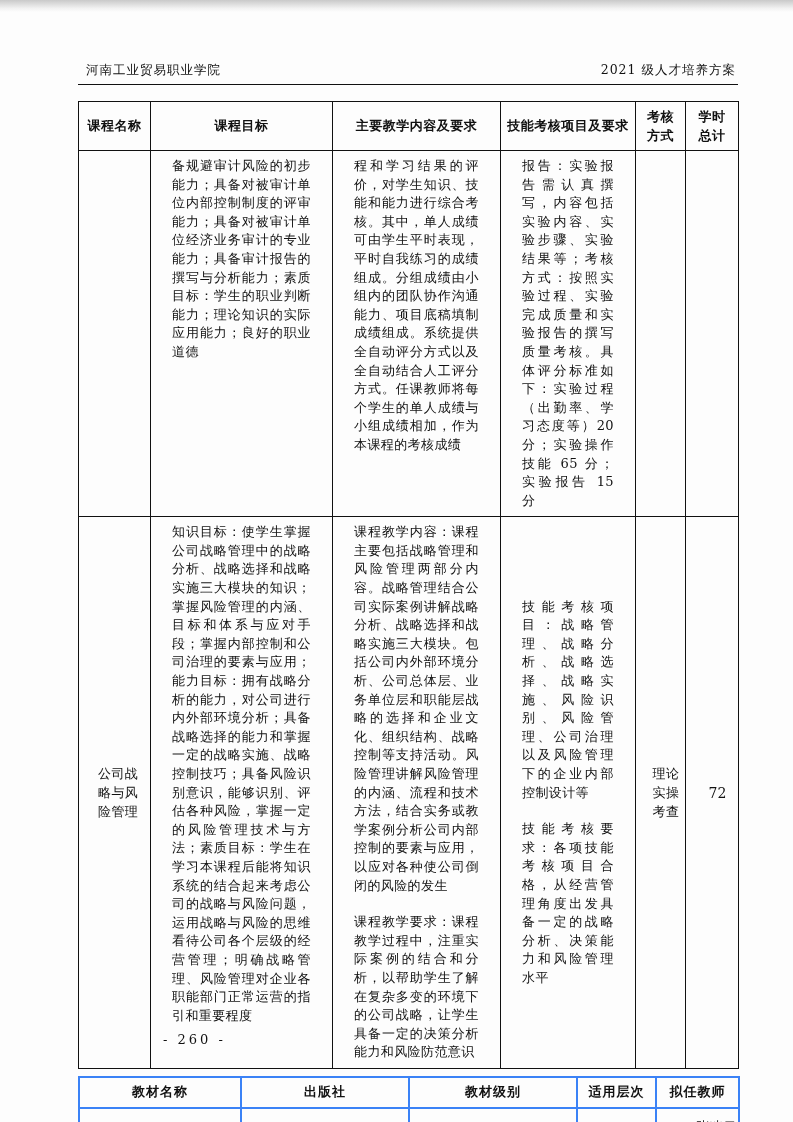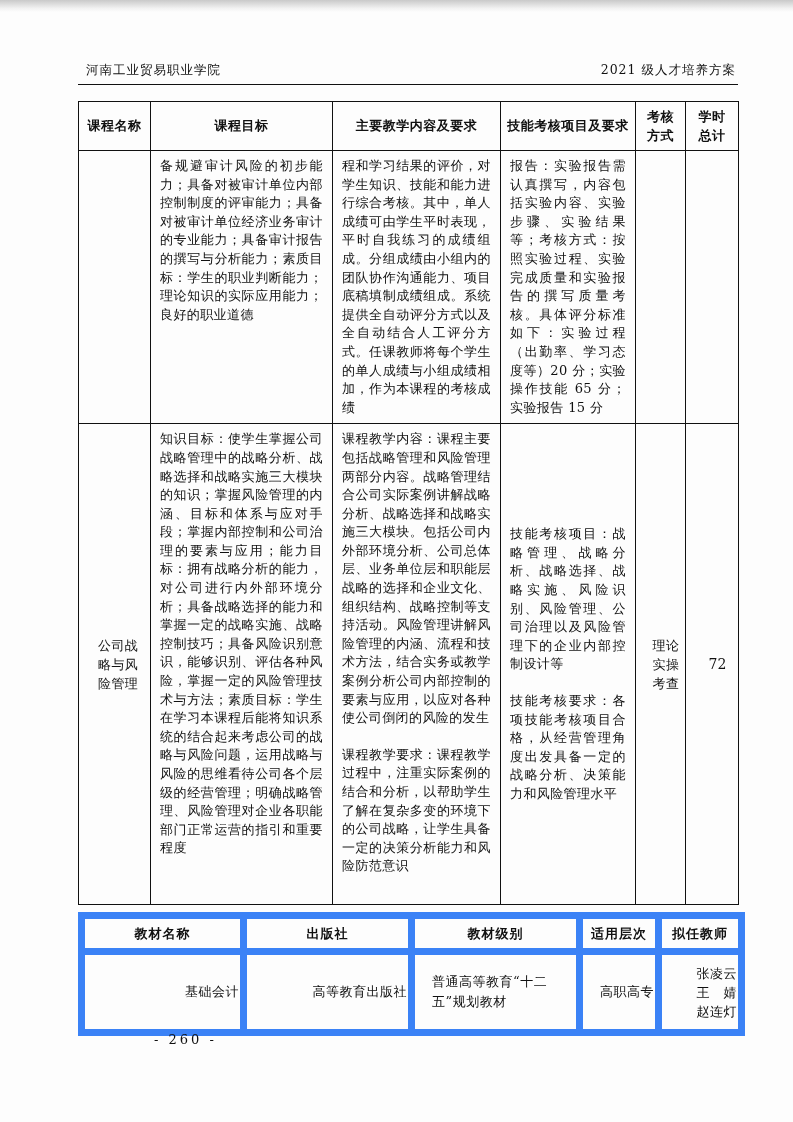--- a/index.html
+++ b/index.html
@@ -32,50 +32,50 @@
   .course-table th {
     font-size:13px; font-weight:bold; text-align:center;
     height:44px; padding:2px; letter-spacing:0.5px;
   }
   .cell-text {
     font-size:13px; line-height:18.6px; text-align:justify;
     word-break:break-all; letter-spacing:0.4px;
   }
   .row-cont td { height:252px; vertical-align:top; }
   .row-course td { height:468px; }
-  td.pad { padding:6px 9px; }
+  td.pad { padding:6px 21px; }
   td.vtop { vertical-align:top; }
   td.vmid { vertical-align:middle; }
   .para + .para { margin-top:18px; }
   .name-cell { font-size:13px; line-height:19px; padding:0 5px 0 7px;
     word-break:break-all; letter-spacing:0.4px; }
   .narrow2 { display:inline-block; width:2.1em; word-break:break-all;
     line-height:19px; text-align:center; }
   .center { text-align:center; }
   .hours { font-size:14px; font-family:"DejaVu Serif",serif; }
 
   
   .caption-row { position:relative; margin-top:32px; height:22px; }
   .tbl-label { position:absolute; left:3px; top:0; font-size:12.5px; }
   .tbl-title { text-align:center; font-size:14.5px; font-weight:bold; letter-spacing:1px; }
 
   
   .textbook-table { margin-top:7px; border:2px solid #111; }
-  .textbook-table th, .textbook-table td { border:7px solid #3b82f6; }
+  .textbook-table th, .textbook-table td { border:2px solid #3b82f6; }
   .textbook-table th {
     font-size:13px; font-weight:bold; text-align:center; height:27px;
     border-bottom:1.5px solid #111; letter-spacing:1px;
   }
   .textbook-table td { height:72px; font-size:13px; text-align:right;
     vertical-align:middle; letter-spacing:0.5px; }
   td.level-cell { text-align:left; padding:0 17px; line-height:20px; }
   .teacher-line { line-height:19px; }
 
   .page-footer {
-    position:absolute; left:76px; top:970px;
+    position:absolute; left:85px; top:970px;
     font-size:13px; letter-spacing:3px;
     font-family:"DejaVu Serif",serif;
   }
 </style>
 </head>
 <body>
 
 <div class="page">
   <div class="scan-top-edge"></div>
 

